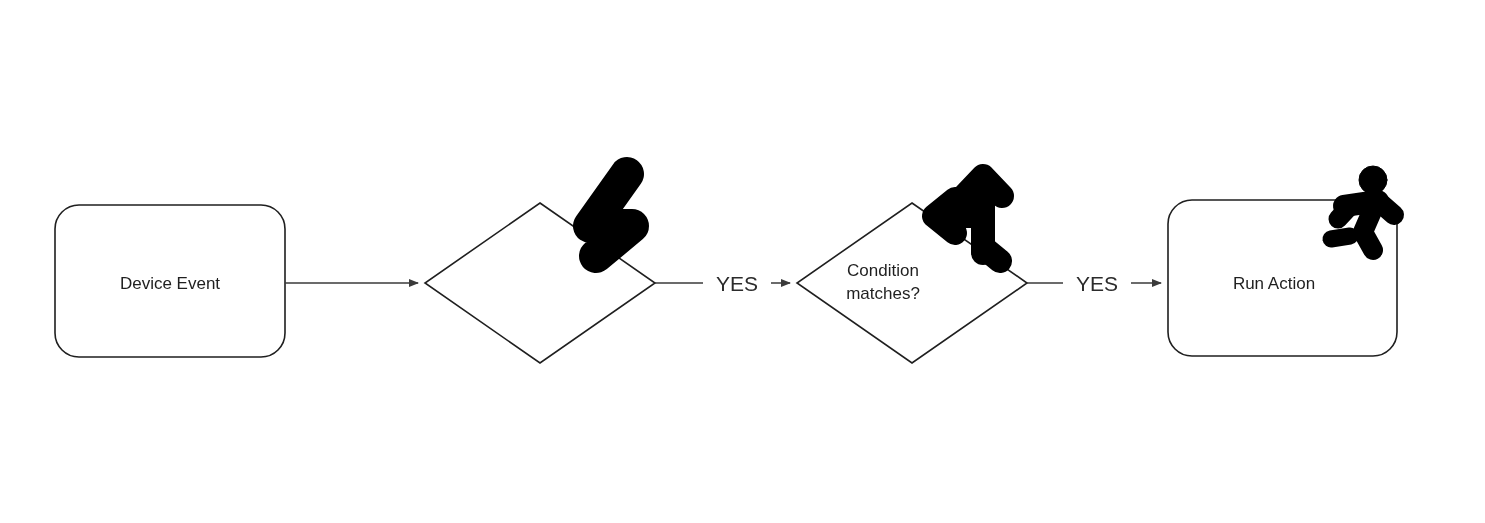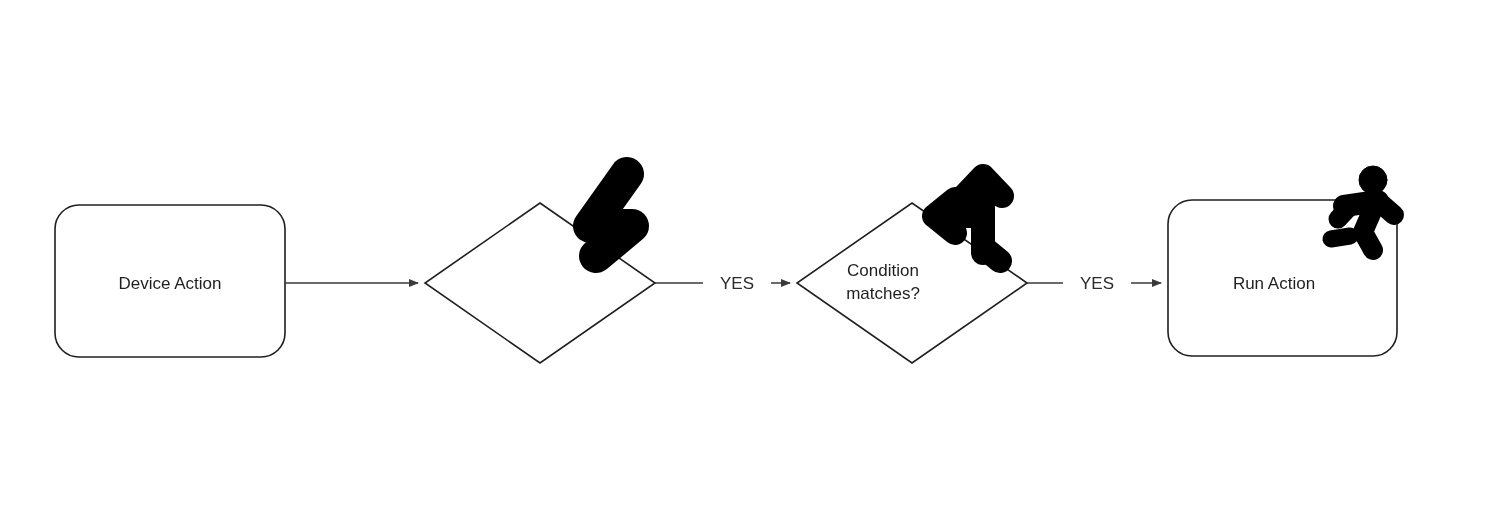--- a/index.html
+++ b/index.html
@@ -35,21 +35,21 @@
     line-height: 23px;
     font-family: "Liberation Sans", sans-serif;
     white-space: pre-line;
     pointer-events: none;
     user-select: none;
   }
   .edge-label {
     position: absolute;
     text-align: center;
     color: #2b2b2b;
-    font-size: 17px;
+    font-size: 21px;
     line-height: 23px;
     font-family: "Liberation Sans", sans-serif;
     background: #ffffff;
     padding: 0 4px;
     user-select: none;
   }
 </style>
 </head>
 <body>
 
@@ -96,21 +96,21 @@
     <g fill="#000000" stroke="#000000" stroke-linecap="round" stroke-linejoin="round">
       <circle cx="1373" cy="180" r="14"></circle>
       <path d="M1344 206 L1378 201" stroke-width="22" fill="none"></path>
       <path d="M1378 201 L1394 215" stroke-width="20" fill="none"></path>
       <path d="M1373 209 L1363 232 L1373 250" stroke-width="20" fill="none"></path>
       <path d="M1352 204 L1338 219" stroke-width="19" fill="none"></path>
       <path d="M1331 239 L1350 236" stroke-width="17" fill="none"></path>
     </g>
   </svg>
 
-  <div class="node-label" style="left:55px; top:272px; width:230px;">Device Action</div>
+  <div class="node-label" style="left:55px; top:272px; width:230px;">Device Event</div>
 
 
   <div class="node-label" style="left:783px; top:259px; width:200px;">Condition
 matches?</div>
 
   <div class="node-label" style="left:1168px; top:272px; width:212px;">Run Action</div>
 
   <div class="edge-label" style="left:703px; top:272px; width:60px;">YES</div>
 
   <div class="edge-label" style="left:1063px; top:272px; width:60px;">YES</div>

